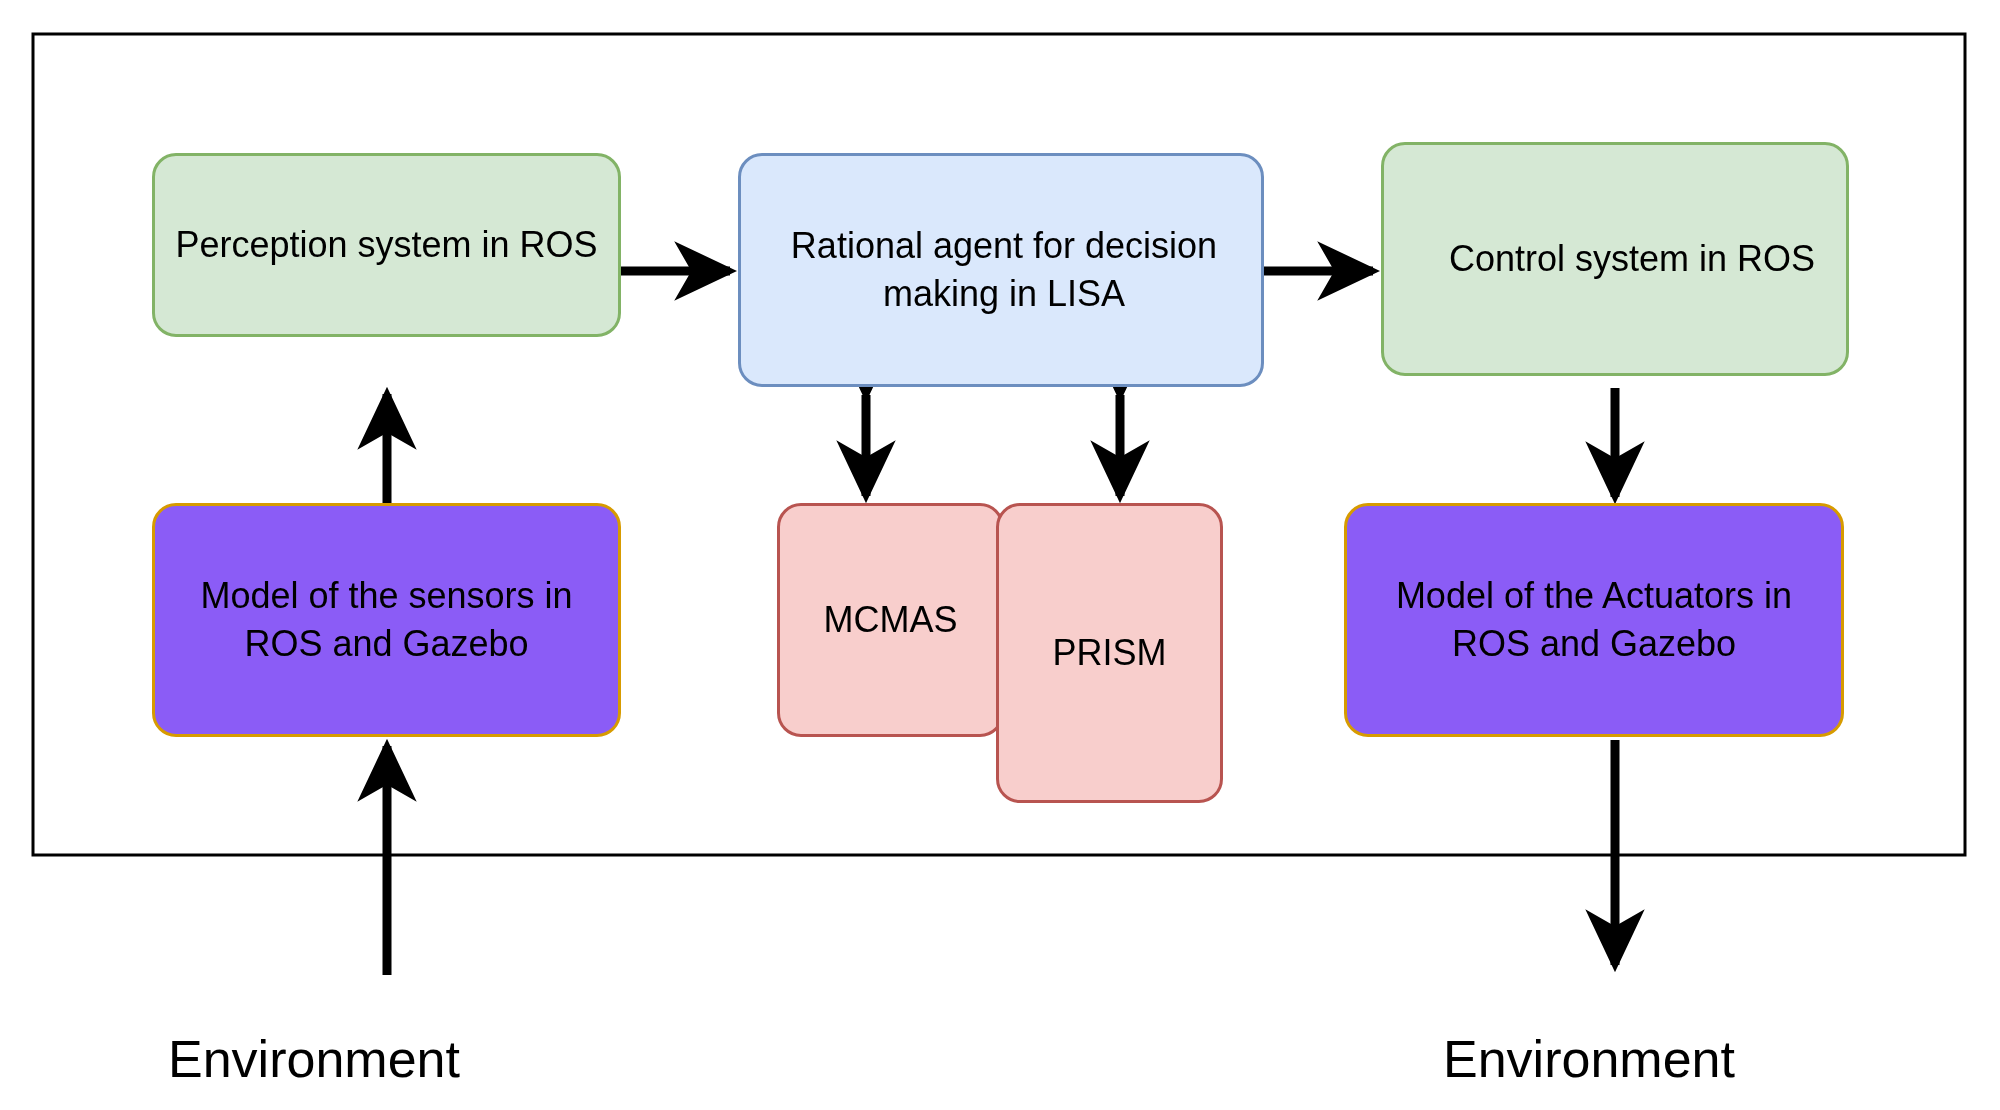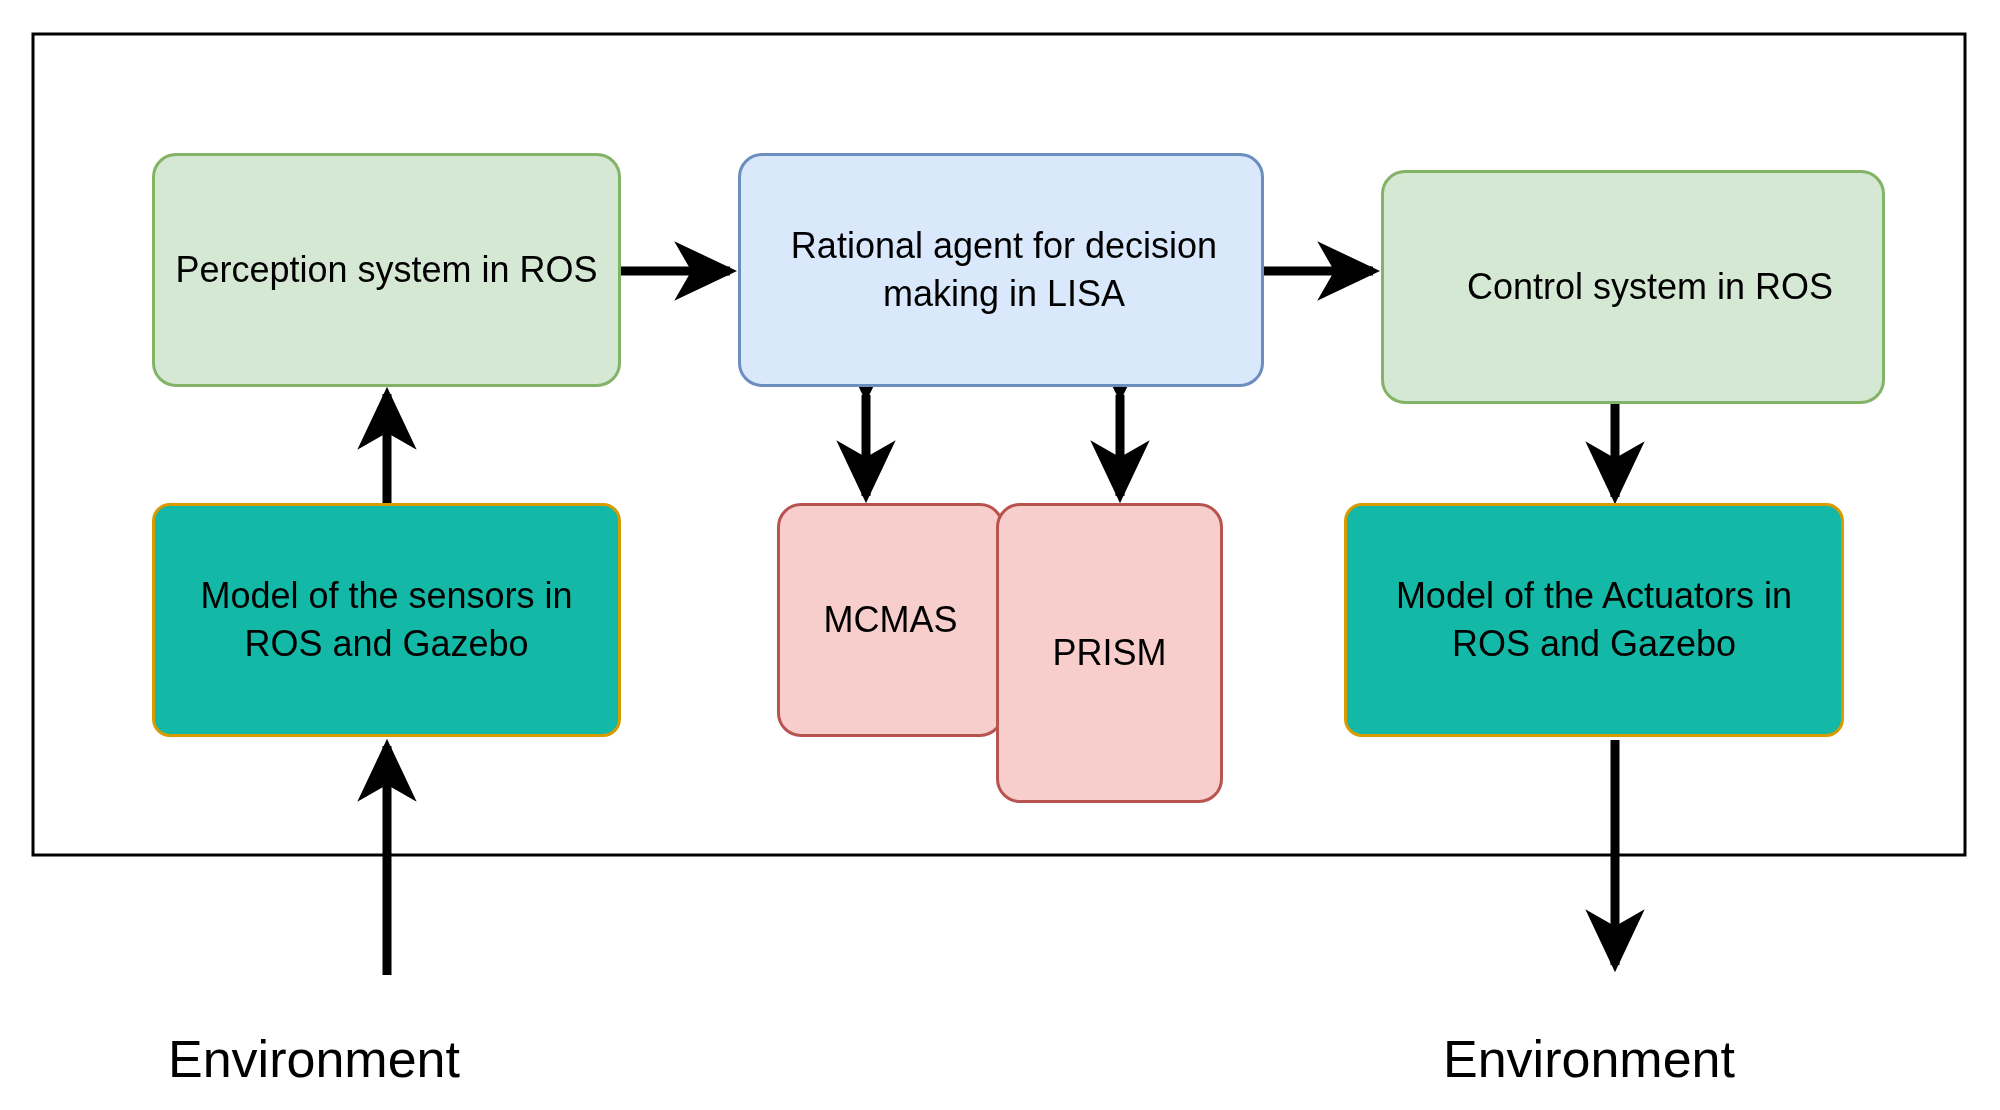--- a/index.html
+++ b/index.html
@@ -42,23 +42,22 @@
   }
   .node-green {
     background: #d5e8d4;
     border-color: #82b366;
   }
   .node-blue {
     background: #dae8fc;
     border-color: #6c8ebf;
   }
   .node-orange {
-    background: #14b8a6;
+    background: #8b5cf6;
     border-color: #d79b00;
-    border-radius: 18px;
   }
   .node-red {
     background: #f8cecc;
     border-color: #b85450;
     margin-left: 24px;
   }
   .env-label {
     position: absolute;
     font-size: 52px;
     line-height: 48px;
@@ -91,25 +90,25 @@
 
     <line x1="1120" y1="395" x2="1120" y2="496" stroke="#000000" stroke-width="9" marker-start="url(#arrowhead)" marker-end="url(#arrowhead)"></line>
 
     <line x1="1615" y1="388" x2="1615" y2="497" stroke="#000000" stroke-width="9" marker-end="url(#arrowhead)"></line>
 
     <line x1="387" y1="975" x2="387" y2="746" stroke="#000000" stroke-width="9" marker-end="url(#arrowhead)"></line>
 
     <line x1="1615" y1="740" x2="1615" y2="965" stroke="#000000" stroke-width="9" marker-end="url(#arrowhead)"></line>
   </svg>
 
-  <div class="node node-green" style="left:152px; top:153px; width:469px; height:234px;">Perception system in ROS</div>
+  <div class="node node-green" style="left:152px; top:153px; width:469px; height:184px;">Perception system in ROS</div>
 
   <div class="node node-blue" style="left:738px; top:153px; width:526px; height:234px;padding-left:20px;">Rational agent for decision making in LISA</div>
 
-  <div class="node node-green" style="left:1381px; top:170px; width:504px; height:234px;padding-left:48px;">Control system in ROS</div>
+  <div class="node node-green" style="left:1381px; top:142px; width:468px; height:234px;padding-left:48px;">Control system in ROS</div>
 
   <div class="node node-orange" style="left:152px; top:503px; width:469px; height:234px;">Model of the sensors in ROS and Gazebo</div>
 
   <div class="node node-red" style="left:753px; top:503px; width:227px; height:234px;">MCMAS</div>
 
   <div class="node node-red" style="left:972px; top:503px; width:227px; height:300px;">PRISM</div>
 
   <div class="node node-orange" style="left:1344px; top:503px; width:500px; height:234px;">Model of the Actuators in ROS and Gazebo</div>
 
   <div class="env-label" style="left:168px; top:1035px;">Environment</div>

